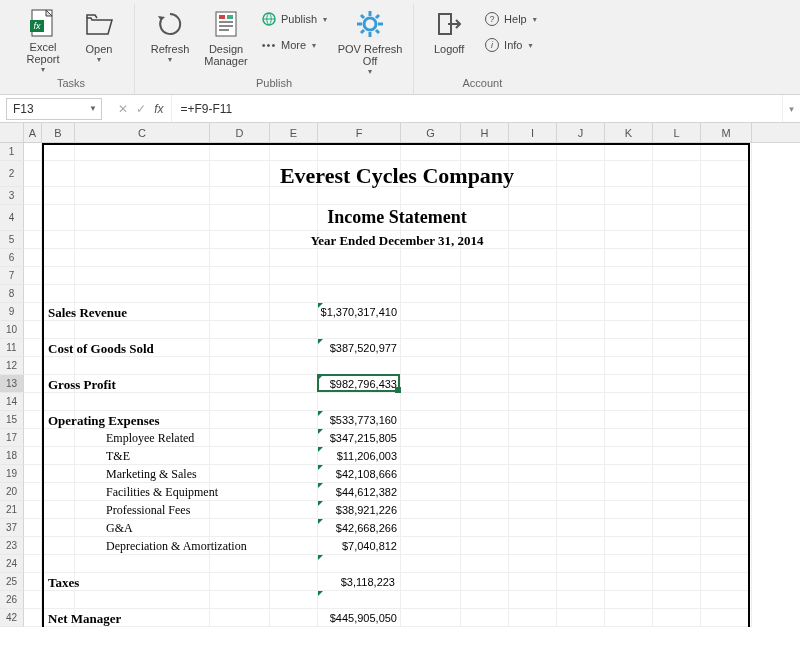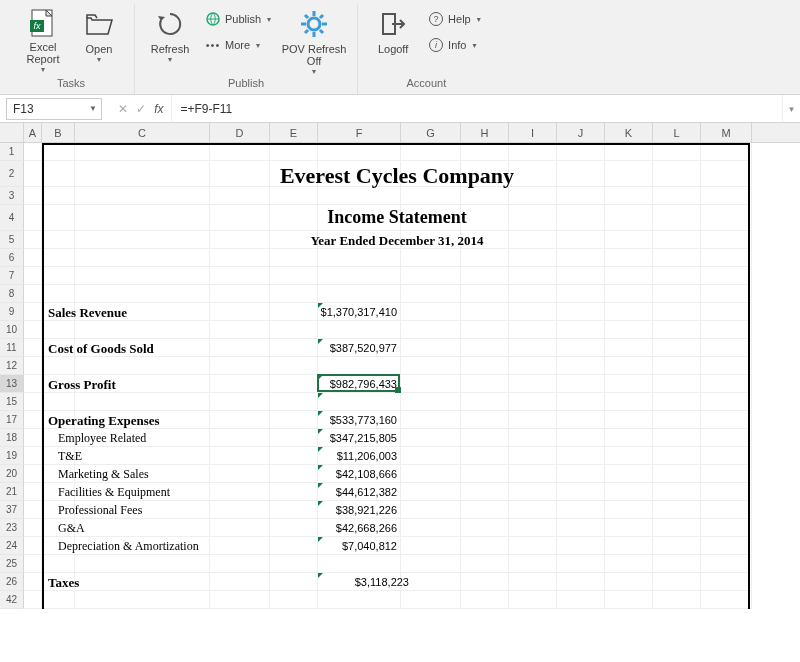--- a/index.html
+++ b/index.html
@@ -46,21 +46,21 @@
   .cell.green::before { content:''; position:absolute; top:0; left:0; border-top:5px solid #0b8043; border-right:5px solid transparent; }
   .cell.right { justify-content: flex-end; }
   
   
   .sheet-box { position: absolute; border: 2px solid #000; pointer-events: none; }
   .overlay { position: absolute; font-family: Georgia, 'Times New Roman', serif; color: #000; white-space: nowrap; }
   .overlay.title { font-weight: bold; font-size: 22px; }
   .overlay.subtitle { font-weight: bold; font-size: 18px; }
   .overlay.period { font-weight: bold; font-size: 13px; }
   .overlay.labelb { font-weight: bold; font-size: 13px; }
-  .overlay.label { font-size: 12px; }
+  .overlay.label { font-size: 12px; margin-left: 48px; }
   .overlay.val { font-family: "Segoe UI", sans-serif; font-size: 11px; text-align: right; }
   
   .active-cell { position: absolute; border: 2px solid #217346; background: transparent; pointer-events: none; }
   .active-cell::after { content: ''; position: absolute; right: -3px; bottom: -3px; width: 6px; height: 6px; background: #217346; }
 </style>
 </head>
 <body>
 
 <div class="ribbon">
   <div class="ribbon-group">
@@ -100,20 +100,35 @@
       <div class="rb-big">
         <div class="icon">
           <svg width="30" height="30" viewBox="0 0 30 30">
               <path d="M15 5 A10 10 0 1 1 6 11" fill="none" stroke="#555" stroke-width="2"></path>
               <path d="M3 7 L6 12 L10 8 Z" fill="#555"></path>
             </svg>
         </div>
         <div class="label">
             <span>Refresh</span>
             <span class="chev">▾</span>
+          </div>
+      </div>
+      <div class="rb-big">
+        <div class="icon">
+          <svg width="30" height="30" viewBox="0 0 30 30">
+              <rect x="5" y="3" width="20" height="24" fill="#fff" stroke="#555"></rect>
+              <rect x="8" y="6" width="6" height="4" fill="#c44"></rect>
+              <rect x="16" y="6" width="6" height="4" fill="#4a8"></rect>
+              <rect x="8" y="12" width="14" height="2" fill="#888"></rect>
+              <rect x="8" y="16" width="14" height="2" fill="#888"></rect>
+              <rect x="8" y="20" width="10" height="2" fill="#888"></rect>
+            </svg>
+        </div>
+        <div class="label">
+            <span>Design Manager</span>
           </div>
       </div>
       <div class="rb-small-col">
         <div class="rb-small">
           <div class="icon">
               <svg width="16" height="16" viewBox="0 0 16 16">
                 <circle cx="8" cy="8" r="6" fill="none" stroke="#2a7" stroke-width="1.5"></circle>
                 <path d="M2 8 L14 8 M8 2 C5 5 5 11 8 14 M8 2 C11 5 11 11 8 14" stroke="#2a7" stroke-width="1" fill="none"></path>
               </svg>
             </div>
@@ -458,20 +473,38 @@
           <div class="cell" style="width: 60px;"></div>
           <div class="cell" style="width: 48px;"></div>
           <div class="cell" style="width: 48px;"></div>
           <div class="cell" style="width: 48px;"></div>
           <div class="cell" style="width: 48px;"></div>
           <div class="cell" style="width: 48px;"></div>
           <div class="cell" style="width: 51px;"></div>
         </div>
       </div>
       <div class="row">
+        <div class="rowhead">14</div>
+        <div class="cells">
+          <div class="cell" style="width: 18px;"></div>
+          <div class="cell" style="width: 33px;"></div>
+          <div class="cell" style="width: 135px;"></div>
+          <div class="cell" style="width: 60px;"></div>
+          <div class="cell" style="width: 48px;"></div>
+          <div class="cell" style="width: 83px;"></div>
+          <div class="cell" style="width: 60px;"></div>
+          <div class="cell" style="width: 48px;"></div>
+          <div class="cell" style="width: 48px;"></div>
+          <div class="cell" style="width: 48px;"></div>
+          <div class="cell" style="width: 48px;"></div>
+          <div class="cell" style="width: 48px;"></div>
+          <div class="cell" style="width: 51px;"></div>
+        </div>
+      </div>
+      <div class="row">
         <div class="rowhead">15</div>
         <div class="cells">
           <div class="cell" style="width: 18px;"></div>
           <div class="cell" style="width: 33px;"></div>
           <div class="cell" style="width: 135px;"></div>
           <div class="cell" style="width: 60px;"></div>
           <div class="cell" style="width: 48px;"></div>
           <div class="cell green right" style="width: 83px;"></div>
           <div class="cell" style="width: 60px;"></div>
           <div class="cell" style="width: 48px;"></div>
@@ -700,18 +733,18 @@
       <div class="overlay val" style="top: 325px; left: 318px; width: 79px;">$42,108,666</div>
       <div class="overlay label" style="top: 342px; left: 58px;">Facilities &amp; Equipment</div>
       <div class="overlay val" style="top: 343px; left: 318px; width: 79px;">$44,612,382</div>
       <div class="overlay label" style="top: 360px; left: 58px;">Professional Fees</div>
       <div class="overlay val" style="top: 361px; left: 318px; width: 79px;">$38,921,226</div>
       <div class="overlay label" style="top: 378px; left: 58px;">G&amp;A</div>
       <div class="overlay val" style="top: 379px; left: 318px; width: 79px;">$42,668,266</div>
       <div class="overlay label" style="top: 396px; left: 58px;">Depreciation &amp; Amortization</div>
       <div class="overlay val" style="top: 397px; left: 318px; width: 79px;">$7,040,812</div>
       <div class="overlay labelb" style="top: 432px; left: 48px;">Taxes</div>
-      <div class="overlay val" style="top: 433px; left: 330px; width: 79px;">$3,118,223</div>
+      <div class="overlay val" style="top: 433px; left: 316px; width: 79px;">$3,118,223</div>
       <div class="overlay labelb" style="top: 468px; left: 48px;">Net Manager</div>
       <div class="overlay val" style="top: 469px; left: 318px; width: 79px;">$445,905,050</div>
       <div class="active-cell" style="left: 317px; top: 231px; width: 83px; height: 18px;"></div>
     </div>
 </div>
 
 </body></html>

